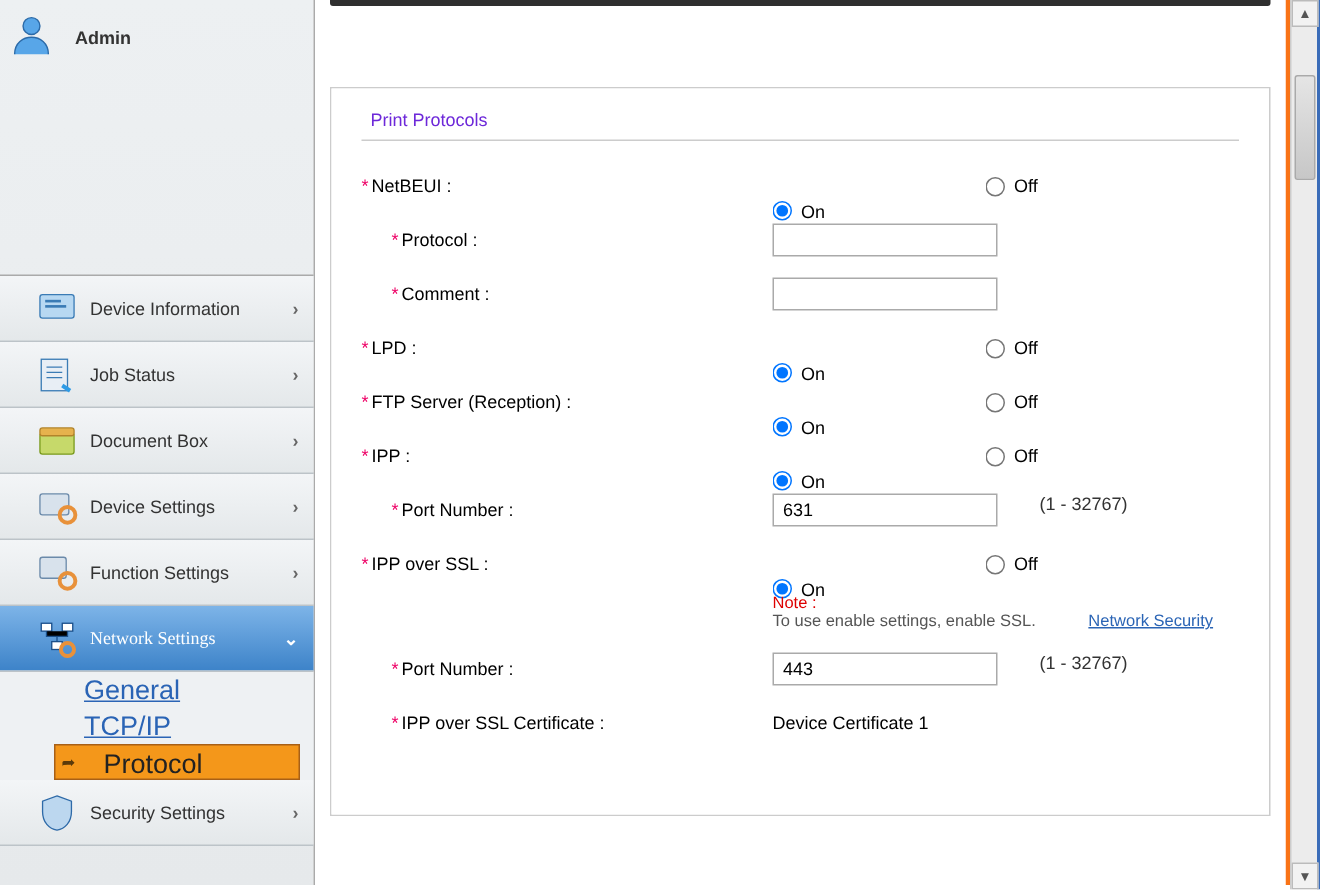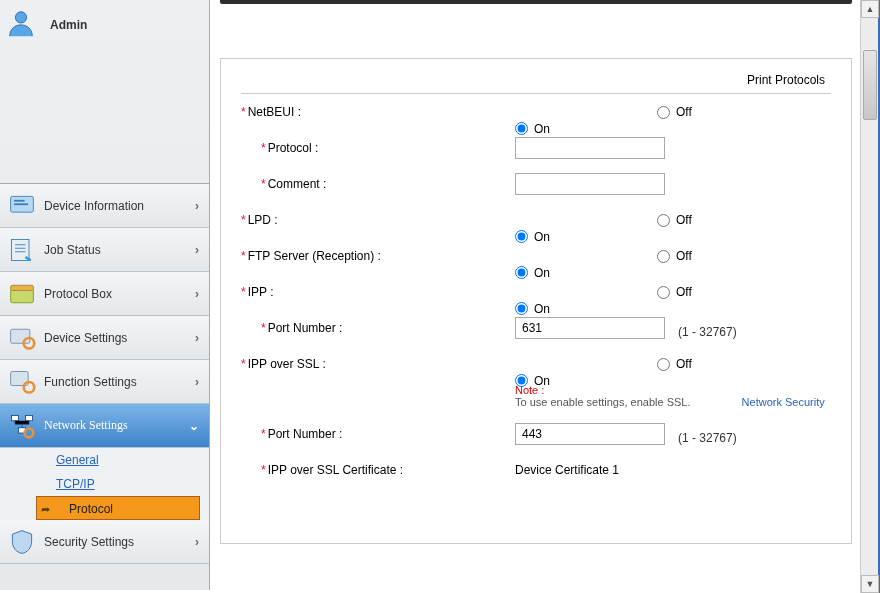--- a/index.html
+++ b/index.html
@@ -9,21 +9,21 @@
     background: #fff;
     width: 880px;
     height: 593px;
     overflow: hidden;
     position: relative;
   }
   .app {
     display: flex;
     width: 864px;
     height: 590px;
-    border-right: 2px solid #f97316;
+    border-right: 7px solid #f97316;
   }
   
   .sidebar {
     width: 210px;
     background: linear-gradient(#edf0f2, #e6e9eb);
     border-right: 1px solid #aaa;
     display: flex;
     flex-direction: column;
   }
   .user-area {
@@ -48,41 +48,41 @@
     cursor: pointer;
     font-weight: bold;
     color:#222;
   }
   .nav { flex: 1; }
   .nav-item {
     display: flex;
     align-items: center;
     height: 44px;
     border-bottom: 1px solid #bcc3c8;
-    padding-left: 8px;
+    padding-left: 24px;
     cursor: pointer;
     background: linear-gradient(#f3f5f7,#e4e8ea);
   }
   .nav-item .icon { width: 28px; height: 28px; }
   .nav-item .label { margin-left: 8px; color: #333; }
   .nav-item .chev {
     margin-left: auto; margin-right: 10px;
     color:#666; font-weight:bold;
   }
   .nav-item.active {
     background: linear-gradient(#7db4e8,#3d83c9);
   }
   .nav-item.active .label { color:#fff;font-family:Liberation Serif, serif; }
   .nav-item.active .chev { color:#fff; }
   .subnav { background:#eef1f3; }
   .subnav-item {
     display:block; height:24px; line-height:24px;
     padding-left:56px; color:#2a64b5;
     text-decoration:underline; cursor:pointer;
-    font-size:12px;
+    font-size:18px;
   }
   .subnav-item.selected {
     background:#f4971a; color:#222;
     text-decoration:none;
     border:1px solid #a86016;
     margin-left:36px; padding-left:32px;
     width:164px;
     position:relative;
   }
   .subnav-item.selected::before{
@@ -101,43 +101,43 @@
   .panel {
     margin: 0 10px; border:1px solid #ccc;
   }
   .panel-header {
     background: linear-gradient(#a3aebc,#7c8ba0);
     color:#fff; padding:8px 12px;
     font-size:13px;
   }
   .panel-body { background:#fff; padding:8px 20px 20px 20px; height:484px; overflow:hidden; }
   .section-title {
-    color:#000000; padding:6px 6px; border-bottom:1px solid #ccc;
-    text-align:right;
+    color:#6d28d9; padding:6px 6px; border-bottom:1px solid #ccc;
+    margin-bottom:12px;
   }
   .row {
     display:flex; align-items:center; height:36px;
   }
   .lbl-col { width:274px; display:flex; align-items:center; }
   .lbl-col .star { color:#e06; margin-right:2px; }
   .lbl-col.indent { padding-left:20px; }
-  .ctrl-col { flex:1; display:flex; align-items:flex-end; }
+  .ctrl-col { flex:1; display:flex; align-items:flex-start; }
   .radio-pair { display:flex; align-items:center; width:320px; }
   .radio-pair label { display:flex; align-items:center; }
   .radio-pair .on-wrap { width:142px;margin-top:33px; }
   .radio-pair input { margin-right:6px; }
   input[type="text"]{
     border:1px solid #aaa; height:22px; padding:0 6px;
     font-size:12px; width:150px;
   }
   .small-input{ width:54px; }
-  .range { margin-left:13px; color:#333; }
+  .range { margin-left:28px; color:#333; }
   .note { color:#d00; font-size:11px; }
   .note-line { color:#555; font-size:11px; }
-  .note-line a { color:#2a64b5; margin-left:16px; cursor:pointer;padding-left:32px; }
+  .note-line a { color:#2a64b5; text-decoration:underline; margin-left:0; cursor:pointer;padding-left:32px; }
   .settings-btn {
     width: 118px; height:24px;
     background:linear-gradient(#f6f6f6,#dcdcdc);
     border:1px solid #888; border-radius:2px;
     cursor:pointer;
   }
   
   .outer-scroll {
     position:absolute; right:0; top:0; width:20px; height:593px;
     background:#ececec; border-left:1px solid #ccc;
@@ -199,21 +199,21 @@
         <span class="label">Job Status</span>
         <span class="chev">›</span>
       </div>
       <div class="nav-item">
         <span class="icon">
           <svg viewBox="0 0 32 32">
               <rect x="3" y="10" width="26" height="16" rx="2" fill="#c6d96a" stroke="#7a9a1e"></rect>
               <rect x="3" y="6" width="26" height="6" rx="2" fill="#e6b24d" stroke="#b2842a"></rect>
             </svg>
         </span>
-        <span class="label">Protocol Box</span>
+        <span class="label">Document Box</span>
         <span class="chev">›</span>
       </div>
       <div class="nav-item">
         <span class="icon">
           <svg viewBox="0 0 32 32">
               <rect x="3" y="6" width="22" height="16" rx="2" fill="#d8e2ec" stroke="#6b8aaa"></rect>
               <circle cx="24" cy="22" r="6" fill="none" stroke="#e8913a" stroke-width="3"></circle>
             </svg>
         </span>
         <span class="label">Device Settings</span>

